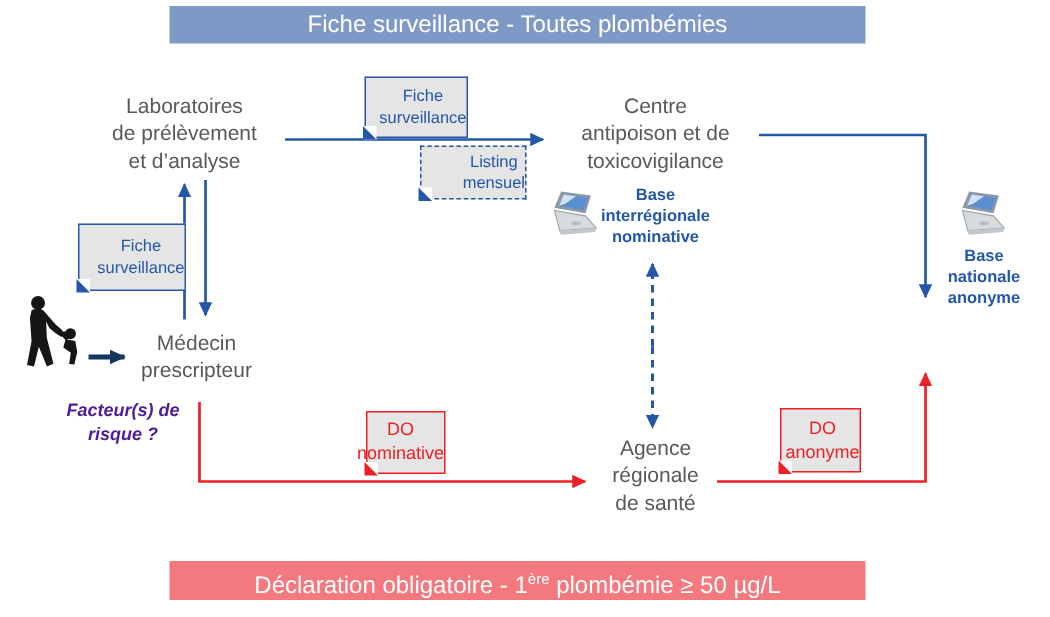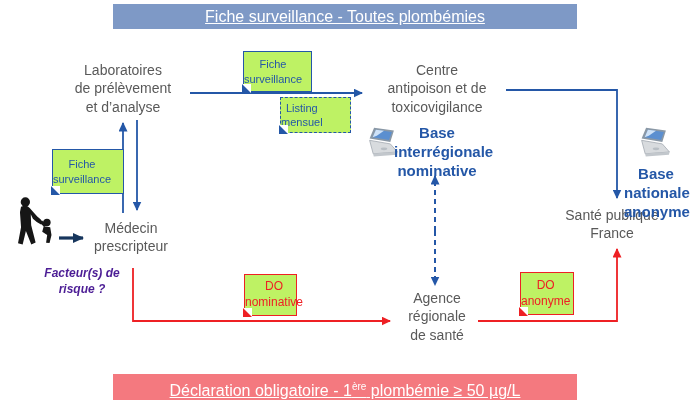--- a/index.html
+++ b/index.html
@@ -4,50 +4,50 @@
 <style>
   :root{
     --blue:#2457A7; --dark-blue:#17365D; --red:#EE2024; --gray-text:#595959;
     --banner-top-bg:#7E99C6; --banner-bottom-bg:#F4797F;
   }
   html,body{margin:0;padding:0;background:#fff;}
   body{font-family:"Liberation Sans", sans-serif;}
   #canvas{position:relative;width:700px;height:411px;background:#fff;overflow:hidden;}
 
   
-  .banner{position:absolute;color:#fff;text-align:center;font-size:16px;text-decoration:underline;}
+  .banner{position:absolute;color:#fff;text-align:center;font-size:16px;}
   #banner-top{left:113px;top:4px;width:464px;height:25px;line-height:25px;background:var(--banner-top-bg);}
   #banner-bottom{left:113px;top:374px;width:464px;height:26px;line-height:26px;background:var(--banner-bottom-bg);}
   #banner-bottom .sup{font-size:10px;vertical-align:super;}
 
   
   .node{position:absolute;color:var(--gray-text);font-size:14px;line-height:1.32;text-align:center;white-space:pre-line;}
   #node-lab{left:53px;top:61px;width:140px;}
   #node-centre{left:372px;top:61px;width:130px;}
   #node-medecin{left:76px;top:219px;width:110px;}
   #node-sante{left:550px;top:206px;width:124px;}
   #node-agence{left:395px;top:289px;width:84px;}
   #facteur{position:absolute;left:30px;top:265px;width:104px;color:#4c1d95;font-size:12px;font-style:italic;font-weight:bold;text-align:center;white-space:pre-line;line-height:1.35;}
 
   
-  .note{position:absolute;border:1.6px solid var(--blue);color:var(--blue);background:#bef264;
+  .note{position:absolute;border:1.6px solid var(--blue);color:var(--blue);background:#e5e5e5;
         font-size:11px;line-height:1.3;text-align:center;white-space:pre-line;
-        display:flex;align-items:center;justify-content:flex-start;}
+        display:flex;align-items:center;justify-content:flex-end;}
   .note::before{content:"";position:absolute;left:-2px;bottom:-2px;width:9px;height:9px;background:#fff;}
   .note::after{content:"";position:absolute;left:-2px;bottom:-2px;width:0;height:0;
         border-bottom:9px solid;border-right:9px solid transparent;}
   .note.red{border-color:var(--red);color:var(--red);font-size:12px;}
   #note-fiche-top{left:243px;top:51px;width:67px;height:39px;}
   #note-listing{left:240px;top:97px;width:69px;height:34px;border-style:dashed;margin-left:40px;}
   #note-fiche-left{left:52px;top:149px;width:70px;height:43px;}
   #note-do-nom{left:244px;top:274px;width:51px;height:40px;}
   #note-do-ano{left:520px;top:272px;width:52px;height:41px;}
 
   
-  .dblabel{position:absolute;color:var(--blue);font-weight:bold;font-size:15px;line-height:1.28;text-align:center;white-space:pre-line;}
+  .dblabel{position:absolute;color:var(--blue);font-weight:bold;font-size:11px;line-height:1.28;text-align:center;white-space:pre-line;}
   #label-interreg{left:394px;top:123px;width:86px;}
   #label-nationale{left:624px;top:164px;width:64px;}
   .laptop{position:absolute;width:36px;height:34px;}
   #laptop-left{left:366px;top:126px;}
   #laptop-right{left:638px;top:126px;}
   #clipart{position:absolute;left:7px;top:192px;width:54px;height:62px;}
 
   
   #arrows{position:absolute;left:0;top:0;width:700px;height:411px;pointer-events:none;}
   .ln-blue{stroke:var(--blue);stroke-width:1.8;fill:none;}
@@ -94,22 +94,20 @@
   </div>
 
   <div id="node-lab" class="node">Laboratoires
 de prélèvement
 et d’analyse</div>
   <div id="node-centre" class="node">Centre
 antipoison et de
 toxicovigilance</div>
   <div id="node-medecin" class="node">Médecin
 prescripteur</div>
-  <div id="node-sante" class="node">Santé publique
-France</div>
   <div id="node-agence" class="node">Agence
 régionale
 de santé</div>
   <div id="facteur">Facteur(s) de
 risque ?</div>
 
   <div id="note-fiche-top" class="note">
     <span>Fiche
 surveillance</span>
   </div>

